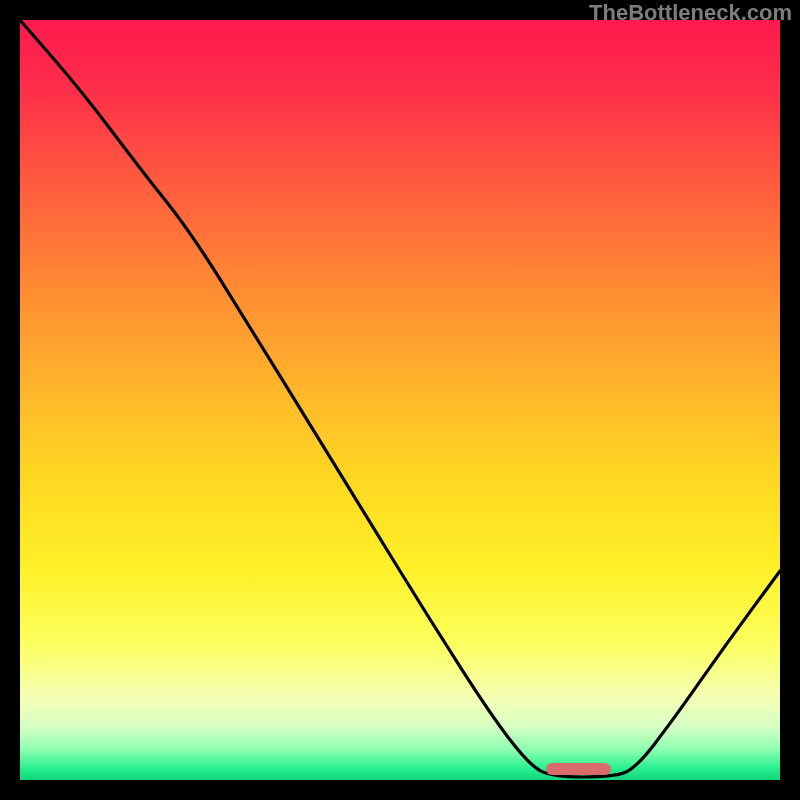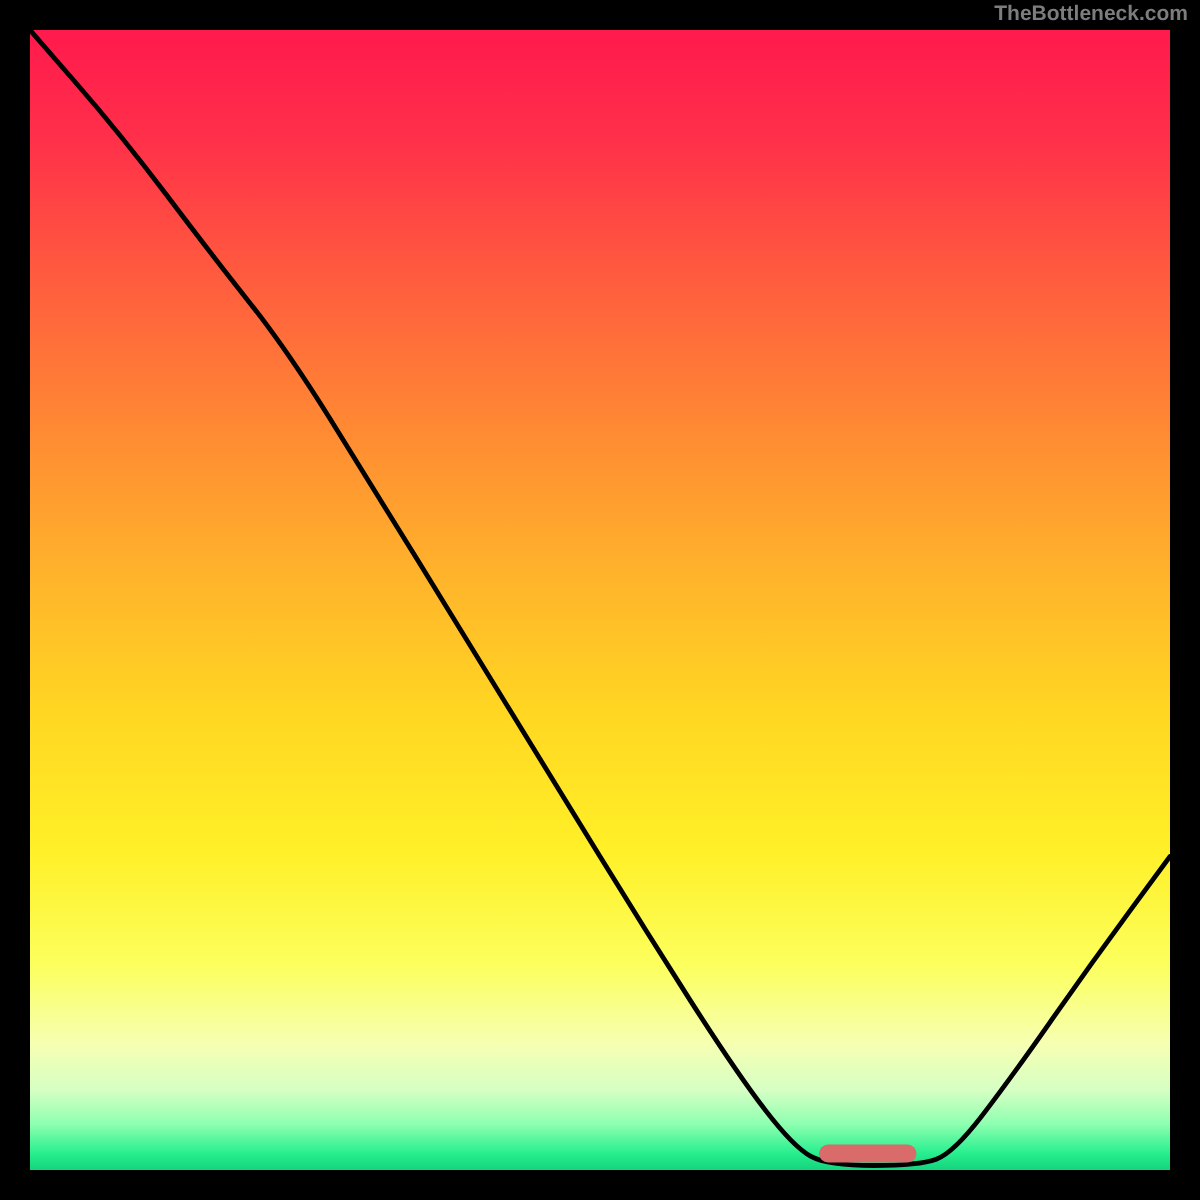--- a/index.html
+++ b/index.html
@@ -42,21 +42,21 @@
     position: absolute;
     height: 12px;
     border-radius: 6px;
     background: #d96b6b;
   }
   .watermark {
     position: absolute;
     top: 0px;
     right: 8px;
     font-family: Arial, Helvetica, sans-serif;
-    font-size: 14px;
+    font-size: 22px;
     font-weight: bold;
     color: #7d7d7d;
     user-select: none;
   }
 </style>
 </head>
 <body>
 
 <div class="stage">
   <div class="watermark">TheBottleneck.com</div>

